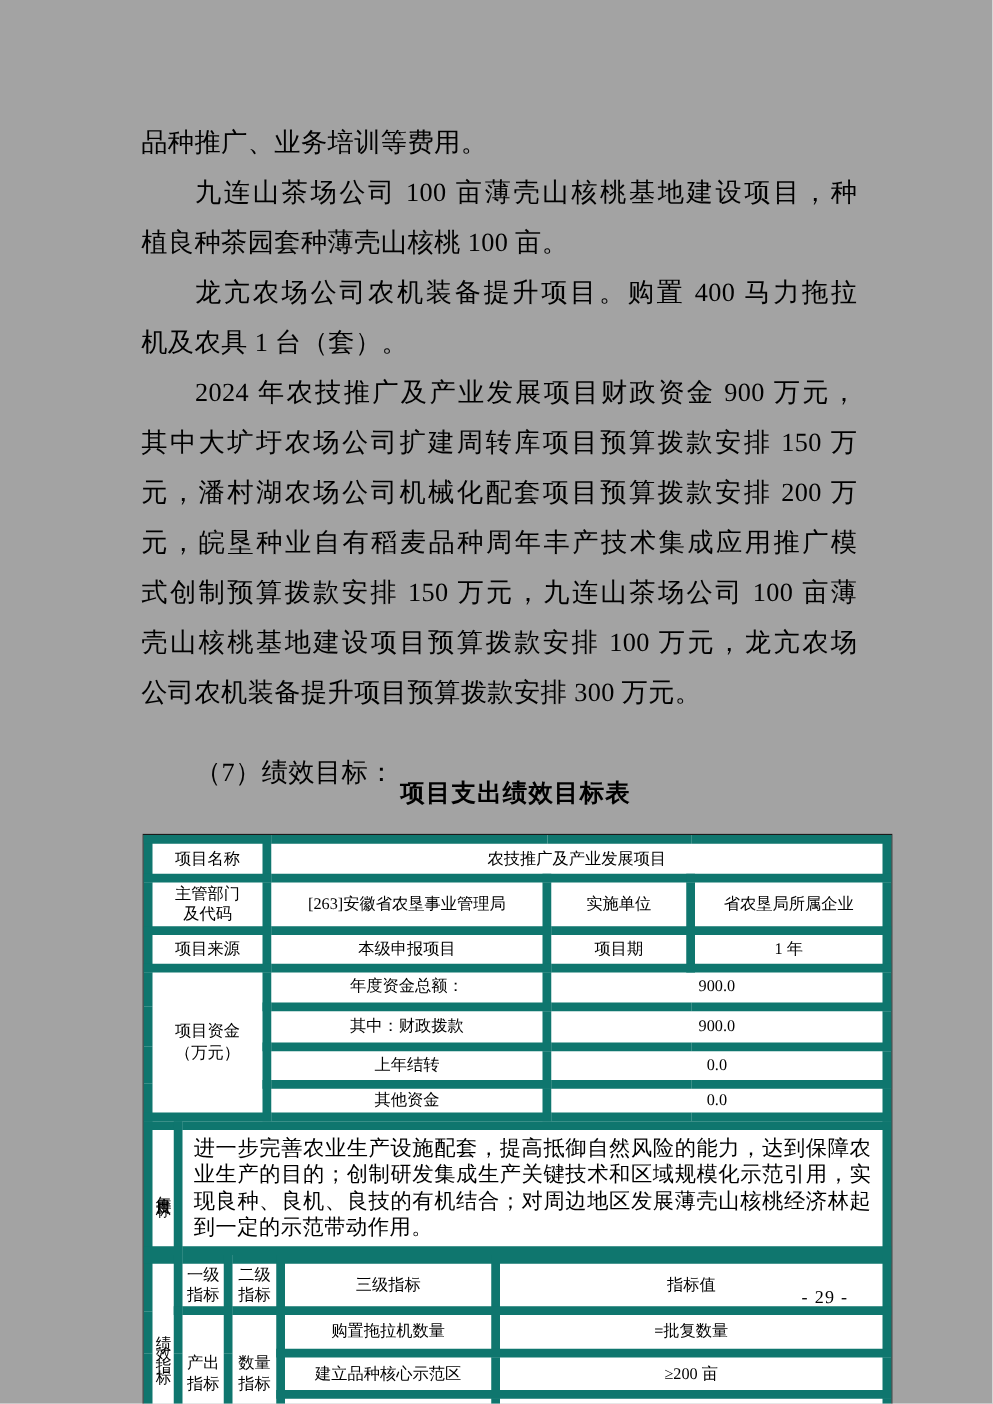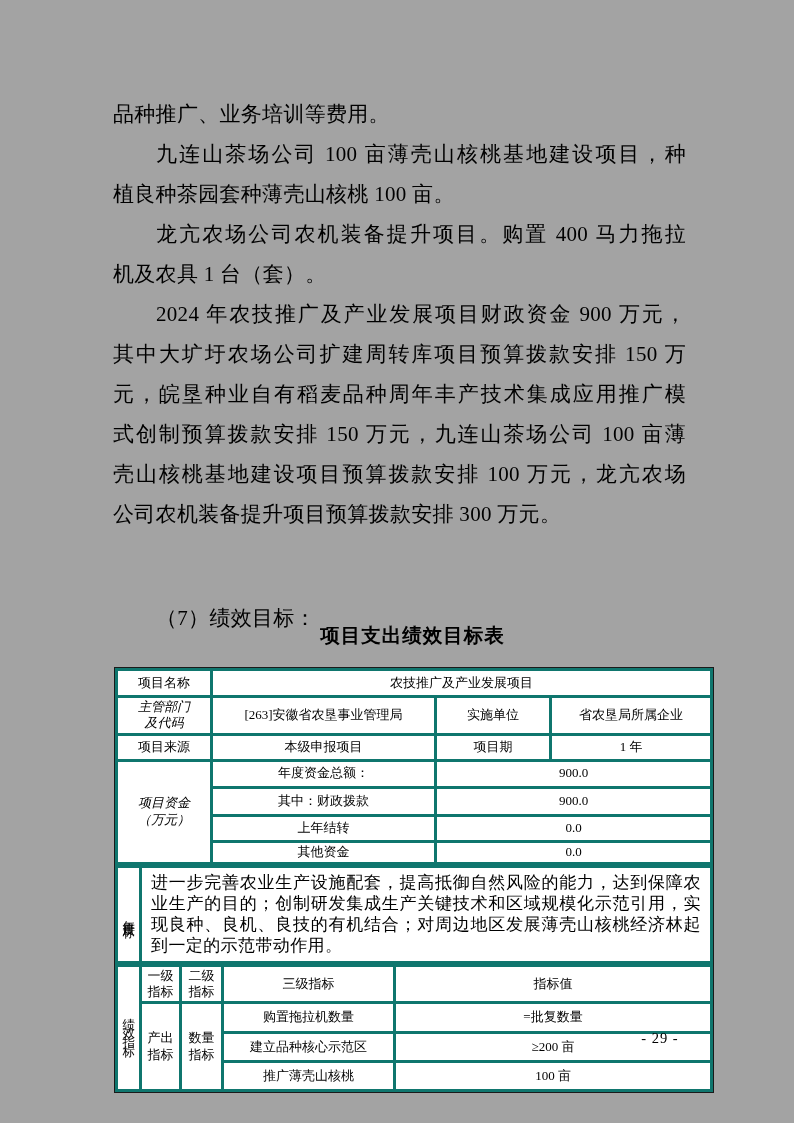--- a/index.html
+++ b/index.html
@@ -16,23 +16,23 @@
 
   
   .tbl-title{position:absolute;left:113px;top:625px;width:599px;text-align:center;
              font-size:19.5px;font-weight:bold;letter-spacing:1px;line-height:22px;}
   .tbl-subtitle{position:absolute;left:113px;top:649px;width:599px;text-align:center;
                 font-size:13px;line-height:15px;letter-spacing:1px;}
 
   
   .main-table{position:absolute;left:114px;top:667px;width:598px;border:1px solid #1a1a1a;background:#fff;}
   .main-table table{border-collapse:collapse;width:100%;table-layout:fixed;font-size:13px;}
-  .main-table td{border:3px solid #0f766e;text-align:center;vertical-align:middle;
+  .main-table td{border:7px solid #0f766e;text-align:center;vertical-align:middle;
                  padding:1px 2px;line-height:1.25;overflow:hidden;}
-  .prewrap{white-space:pre-line;font-style:italic;}
+  .prewrap{white-space:pre-line;}
   .vert{writing-mode:vertical-rl;text-orientation:upright;display:inline-block;
         line-height:1;margin:0 auto;}
   .vert.tight{letter-spacing:2px;font-size:12.5px;}
   .vert.spread{letter-spacing:9px;font-size:12.5px;}
   .goal-cell{text-align:justify !important;padding:4px 9px !important;font-size:17px;
              line-height:17px;letter-spacing:0.4px;}
   .vcell{padding:0 !important;}
 
   
   .page-number{position:absolute;left:610px;top:1030px;width:100px;text-align:center;
@@ -44,20 +44,21 @@
 <div class="page">
 
   <div class="body-text">
     <div class="bline">品种推广、业务培训等费用。</div>
     <div class="bline indent full">九连山茶场公司 100 亩薄壳山核桃基地建设项目，种</div>
     <div class="bline">植良种茶园套种薄壳山核桃 100 亩。</div>
     <div class="bline indent full">龙亢农场公司农机装备提升项目。购置 400 马力拖拉</div>
     <div class="bline">机及农具 1 台（套）。</div>
     <div class="bline indent full">2024 年农技推广及产业发展项目财政资金 900 万元，</div>
     <div class="bline full">其中大圹圩农场公司扩建周转库项目预算拨款安排 150 万</div>
+    <div class="bline full">元，潘村湖农场公司机械化配套项目预算拨款安排 200 万</div>
     <div class="bline full">元，皖垦种业自有稻麦品种周年丰产技术集成应用推广模</div>
     <div class="bline full">式创制预算拨款安排 150 万元，九连山茶场公司 100 亩薄</div>
     <div class="bline full">壳山核桃基地建设项目预算拨款安排 100 万元，龙亢农场</div>
     <div class="bline">公司农机装备提升项目预算拨款安排 300 万元。</div>
   </div>
   <div class="line-last">（7）绩效目标：</div>
 
   <div class="tbl-title">项目支出绩效目标表</div>
 
   <div class="main-table">

